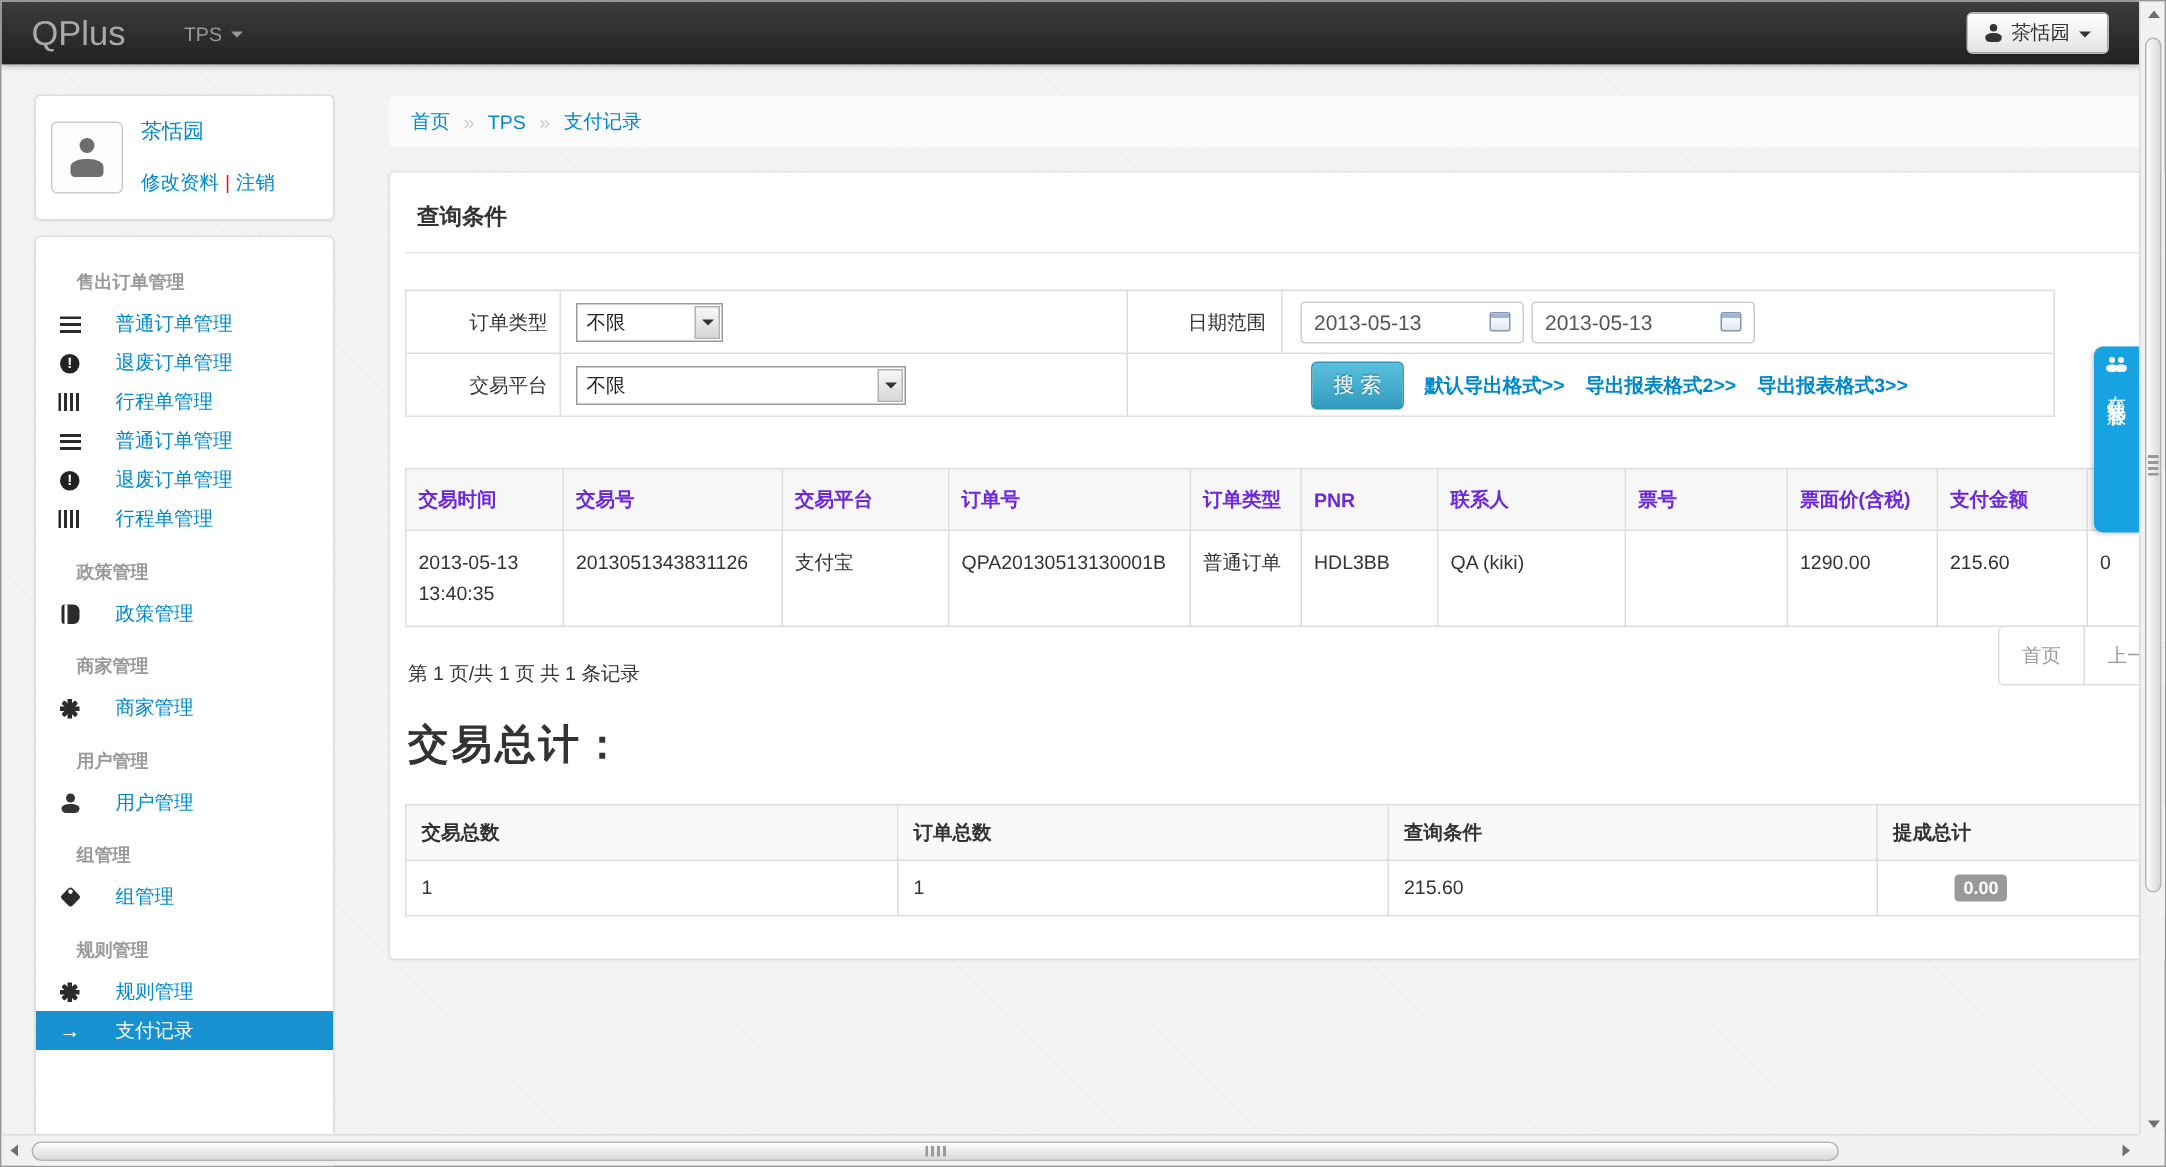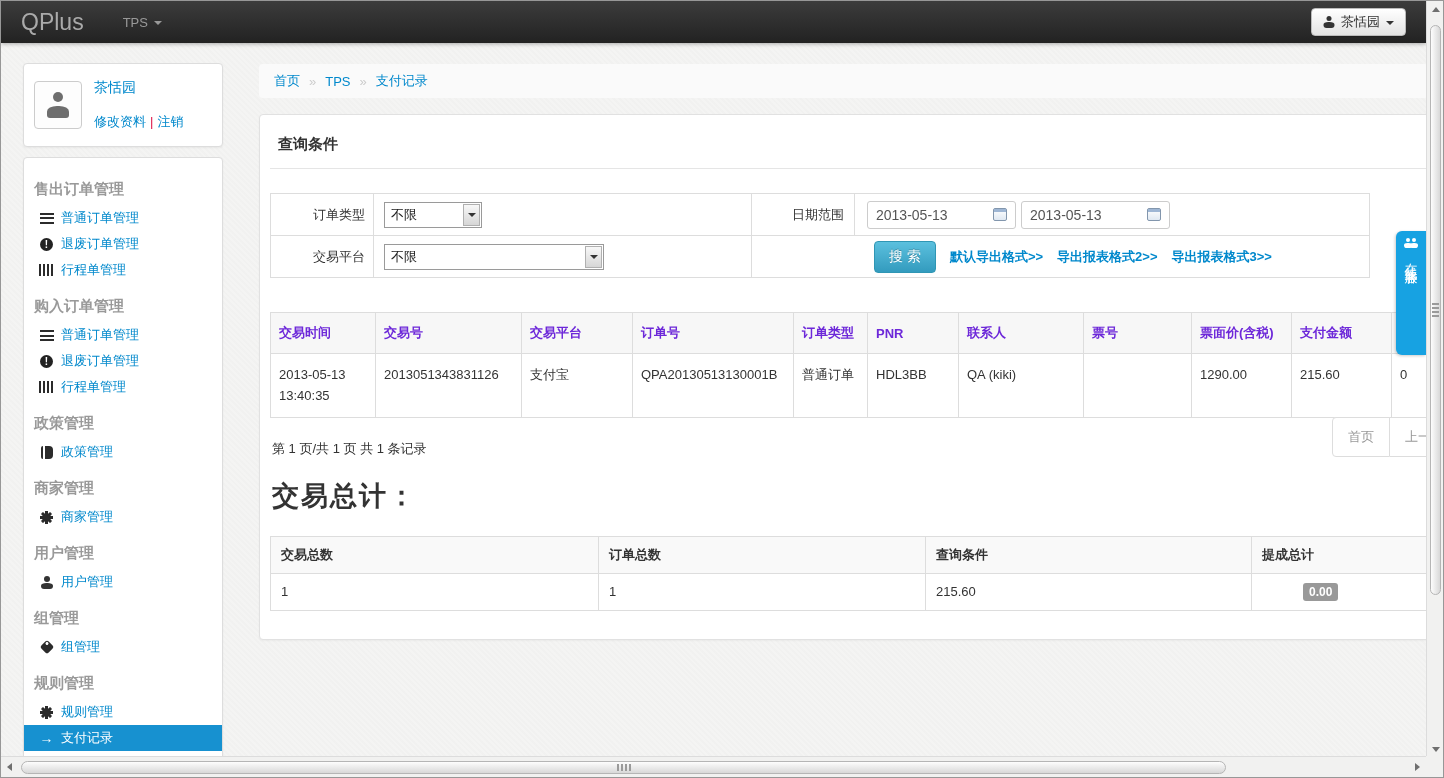--- a/index.html
+++ b/index.html
@@ -45,22 +45,22 @@
     display:flex;gap:12px;height:84px;box-shadow:0 1px 2px rgba(0,0,0,.05);}
   .avatar-box{width:48px;height:48px;border:1px solid #ccc;border-radius:4px;background:#fdfdfd;
     display:flex;align-items:center;justify-content:center;align-self:center;}
   .profile-info{display:flex;flex-direction:column;justify-content:space-between;padding:5px 0;}
   .profile-name{color:#0088cc;font-size:14px;text-decoration:none;cursor:pointer;}
   .profile-links{font-size:13px;}
   .profile-links .lnk{color:#0088cc;cursor:pointer;}
   .profile-links .sep{color:#d14;margin:0 4px;}
   .menu-card{margin-top:10px;background:#fff;border:1px solid #ddd;border-radius:4px;
     padding:8px 0 20px;height:660px;box-shadow:0 1px 2px rgba(0,0,0,.05);}
-  .menu-header{color:#999;font-weight:bold;font-size:15px;padding:14px 10px 6px;}
-  .menu-item{display:flex;align-items:center;gap:7px;padding:0 15px;height:26px;
+  .menu-header{color:#999;font-weight:bold;font-size:12px;padding:14px 27px 6px;}
+  .menu-item{display:flex;align-items:center;gap:23px;padding:0 15px;height:26px;
     font-size:13px;color:#0088cc;cursor:pointer;}
   .menu-item.active{background:#1791d0;color:#fff;}
   .mi-icon{width:15px;display:flex;justify-content:center;align-items:center;color:#2b2b2b;flex:none;}
   .menu-item.active .mi-icon{color:#fff;}
 
   
   .i-list{width:14px;height:11px;background:repeating-linear-gradient(to bottom,currentColor 0 2px,transparent 2px 4.5px);}
   .i-bar{width:15px;height:12px;background:repeating-linear-gradient(to right,currentColor 0 2px,transparent 2px 4px);}
   .i-excl{width:13px;height:13px;border-radius:50%;background:#222;position:relative;}
   .i-excl::before{content:"!";position:absolute;inset:0;color:#fff;font-size:10px;font-weight:bold;
@@ -221,21 +221,20 @@
           </span>
         <span>退废订单管理</span>
       </div>
       <div class="menu-item">
         <span class="mi-icon">
             <span class="i-bar"></span>
           </span>
         <span>行程单管理</span>
       </div>
 
-      <div class="menu-header">购入订单管理</div>
       <div class="menu-item">
         <span class="mi-icon">
             <span class="i-list"></span>
           </span>
         <span>普通订单管理</span>
       </div>
       <div class="menu-item">
         <span class="mi-icon">
             <span class="i-excl"></span>
           </span>

